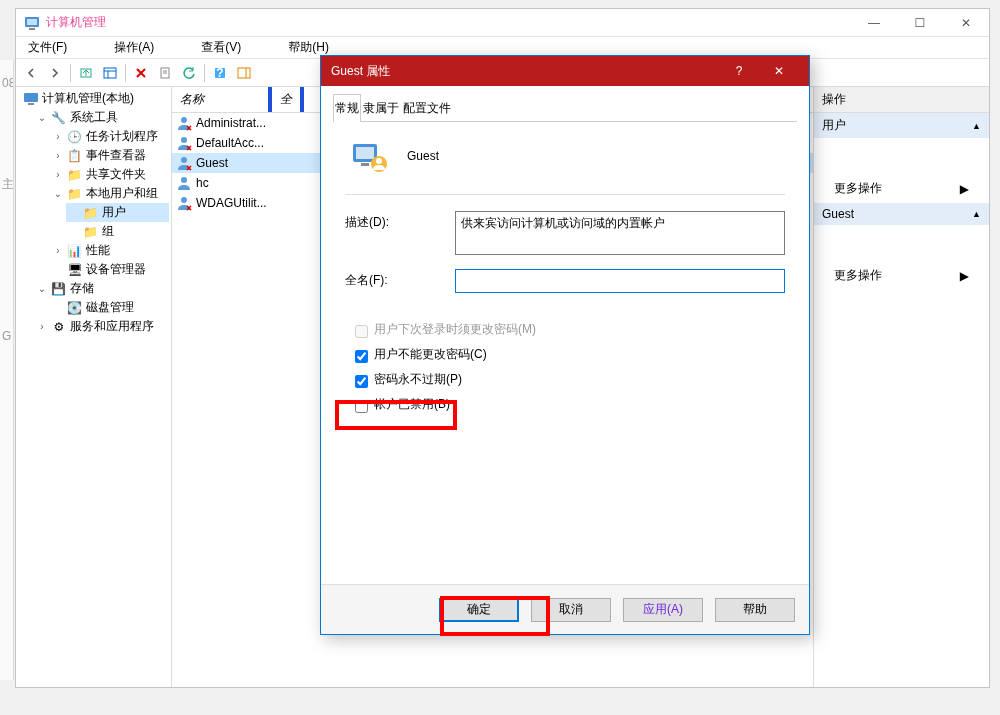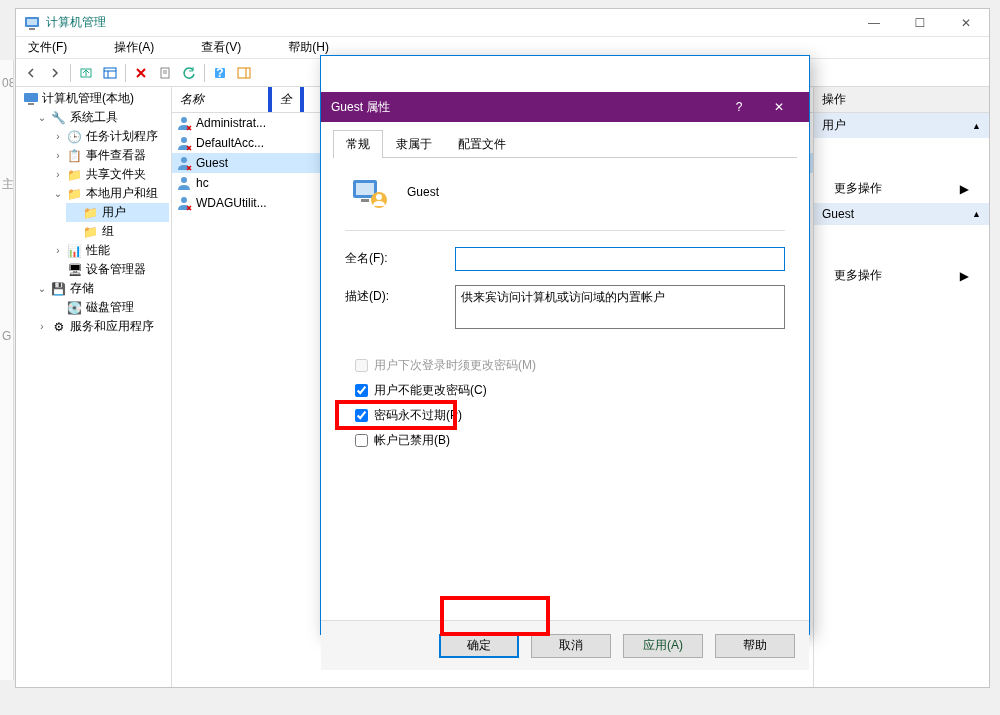--- a/index.html
+++ b/index.html
@@ -1,21 +1,21 @@
 <!DOCTYPE html>
 <html><head>
   <meta charset="utf-8">
   <style>
     * { box-sizing: border-box; margin: 0; padding: 0; font-family: "Microsoft YaHei", "Segoe UI", sans-serif; font-size: 12px; }
     body { background: #f0f0f0; width: 1000px; height: 715px; overflow: hidden; position: relative; }
     
     .main-window { position: absolute; left: 15px; top: 8px; width: 975px; height: 680px; background: #fff; border: 1px solid #c5c5c5; }
     .titlebar { height: 28px; display: flex; align-items: center; padding: 0 8px; background: #fff; border-bottom: 1px solid #e5e5e5; }
     .titlebar .title-icon { width: 16px; height: 16px; margin-right: 6px; }
-    .titlebar .title-text { flex: 1; color: #0f766e; }
+    .titlebar .title-text { flex: 1; color: #ec4899; }
     .win-controls { display: flex; position: absolute; right: 0; top: 0; }
     .win-btn { width: 46px; height: 28px; display: flex; align-items: center; justify-content: center; color: #555; }
     
     .menubar { height: 22px; display: flex; align-items: center; padding: 0 4px; border-bottom: 1px solid #e5e5e5; gap: 31px; }
     .menubar span { padding: 2px 8px; cursor: default; }
     
     .toolbar { height: 28px; display: flex; align-items: center; padding: 2px 4px; border-bottom: 1px solid #dcdcdc; gap: 2px; }
     .tool-btn { width: 22px; height: 22px; border: 1px solid transparent; display: flex; align-items: center; justify-content: center; }
     .tool-sep { width: 1px; height: 18px; background: #ccc; margin: 0 2px; }
     
@@ -36,47 +36,47 @@
     .list-row .licon { width: 16px; height: 16px; margin-right: 4px; }
     
     .actions-panel { width: 175px; }
     .actions-header { background: #f0f0f0; padding: 4px 8px; font-weight: normal; border-bottom: 1px solid #dcdcdc; }
     .action-group-hdr { background: #e3edf9; padding: 4px 8px; display: flex; justify-content: space-between; align-items: center; }
     .action-group-hdr .arrow { font-size: 9px; }
     .action-item { padding: 6px 20px; cursor: default; display: flex; align-items: center; justify-content: space-between; margin-top: 36px; }
     
     
     .dialog { position: absolute; left: 320px; top: 55px; width: 490px; height: 580px; background: #fff; border: 1px solid #0078d7; box-shadow: 4px 4px 16px rgba(0,0,0,0.25); }
-    .dlg-titlebar { height: 30px; background: #701a75; color: #fff; display: flex; align-items: center; padding: 0 10px; margin-top: 36px; }
+    .dlg-titlebar { height: 30px; background: #b91c1c; color: #fff; display: flex; align-items: center; padding: 0 10px; }
     .dlg-titlebar .dlg-title { flex: 1; font-size: 12px; }
     .dlg-titlebar .dlg-btn { width: 40px; height: 30px; display: flex; align-items: center; justify-content: center; cursor: default; }
     
     .dlg-body { padding: 8px 12px 0 12px; height: calc(100% - 30px - 50px); }
     .tabs { display: flex; border-bottom: 1px solid #ccc; }
-    .tab { padding: 5px 12px; border: 1px solid transparent; border-bottom: none; margin-bottom: -1px; cursor: default; }
+    .tab { padding: 5px 1px; border: 1px solid transparent; border-bottom: none; margin-bottom: -1px; cursor: default; }
     .tab.active { border-color: #ccc; background: #fff; }
     
     .tab-content { padding: 14px 12px; }
     .form-row { display: flex; align-items: flex-start; margin-bottom: 14px; }
     .form-row label { width: 110px; padding-top: 3px; }
     .form-input { flex: 1; border: 1px solid #0078d7; padding: 3px 5px; height: 24px; }
     .form-textarea { flex: 1; border: 1px solid #7a7a7a; padding: 3px 5px; height: 44px; resize: none; font-family: inherit; }
     .hr { border-top: 1px solid #ddd; margin: 8px 0 16px 0; }
     
-    .check-row { display: flex; align-items: center; padding: 4px 8px; margin-left: 2px; }
+    .check-row { display: flex; align-items: flex-end; padding: 4px 8px; margin-left: 2px; }
     .check-row input[type=checkbox] { margin-right: 6px; width: 13px; height: 13px; }
     .check-row.disabled { color: #999; }
     
     .user-icon-row { display: flex; align-items: center; margin-bottom: 18px; padding-left: 4px; }
     .user-icon-big { width: 40px; height: 40px; margin-right: 18px; }
     
     .dlg-footer { height: 50px; border-top: 1px solid #ddd; display: flex; align-items: center; justify-content: flex-end; padding: 0 14px; gap: 12px; background: #f5f5f5; }
     .btn { width: 80px; height: 24px; border: 1px solid #adadad; background: #e1e1e1; cursor: default; }
     .btn.primary { border: 2px solid #0078d7; background: #e1e1e1; }
-    .btn.disabled { color: #14532d; }
+    .btn.disabled { color: #6d28d9; }
     
     .highlight-box { position: absolute; border: 4px solid #ff0000; pointer-events: none; }
     .hb1 { left: 335px; top: 400px; width: 122px; height: 30px; }
     .hb2 { left: 440px; top: 596px; width: 110px; height: 40px; }
     
     .left-edge { position: absolute; left: 0; top: 60px; width: 14px; height: 620px; background: #fafafa; border-right: 1px solid #ddd; overflow: hidden; font-size: 10px; color: #999; padding-top:4px; }
     .left-edge div { margin: 12px 0 36px 2px; }
   </style>
 </head>
 <body>
@@ -343,26 +343,26 @@
               <rect x="12" y="27" width="8" height="3" fill="#888"></rect>
               <circle cx="30" cy="28" r="8" fill="#f5b942"></circle>
               <circle cx="30" cy="25" r="3" fill="#fff"></circle>
               <path d="M24 34 Q24 29 30 29 Q36 29 36 34" fill="#fff"></path>
             </svg>
         </span>
         <span>Guest</span>
       </div>
       <div class="hr"></div>
       <div class="form-row">
+        <label>描述(D):</label>
+        <textarea class="form-textarea" style="">供来宾访问计算机或访问域的内置帐户</textarea>
+      </div>
+      <div class="form-row">
         <label>全名(F):</label>
         <input class="form-input" value="" style="">
-      </div>
-      <div class="form-row">
-        <label>描述(D):</label>
-        <textarea class="form-textarea" style="">供来宾访问计算机或访问域的内置帐户</textarea>
       </div>
       <div style="height:10px"></div>
       <div class="check-row disabled">
         <input type="checkbox" disabled="" style="">
         <span>用户下次登录时须更改密码(M)</span>
       </div>
       <div class="check-row">
         <input type="checkbox" checked="" style="">
         <span>用户不能更改密码(C)</span>
       </div>

